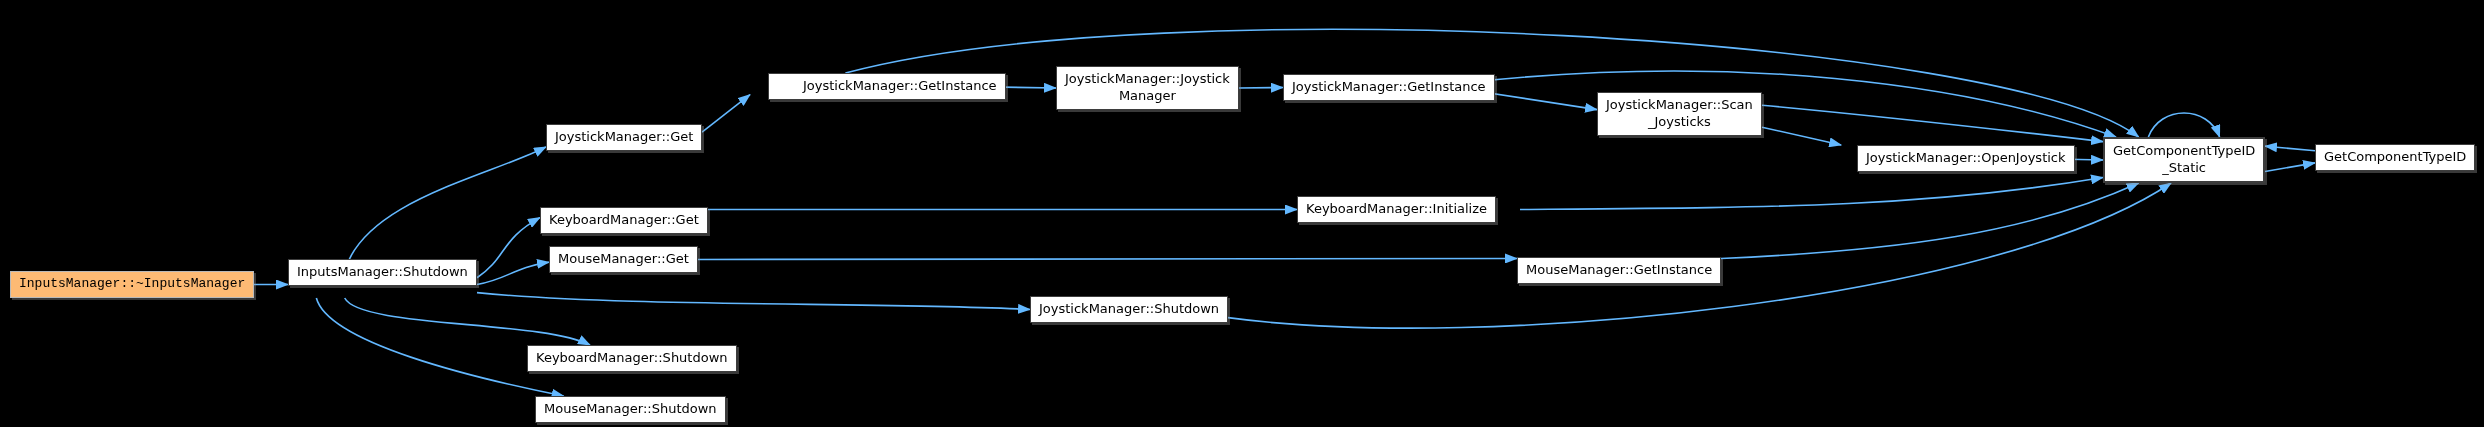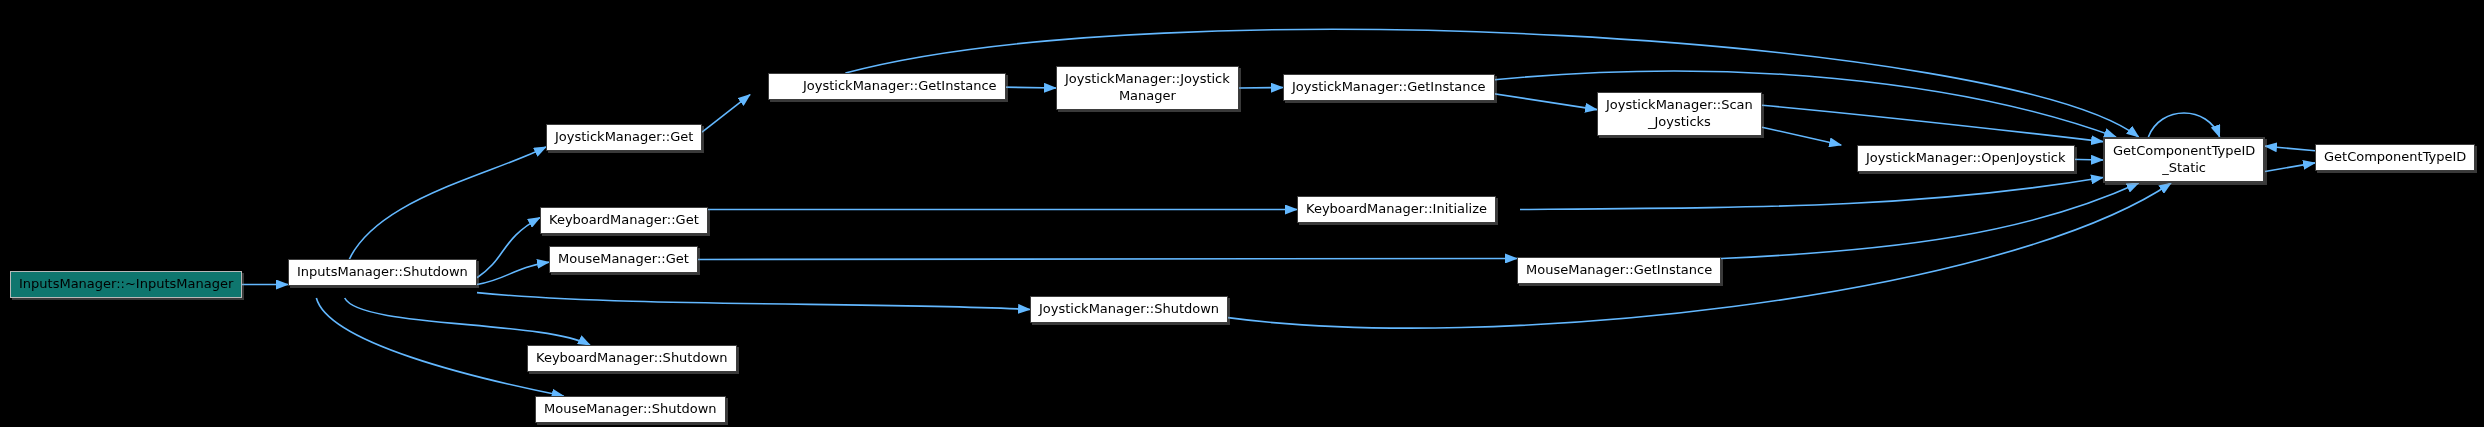--- a/index.html
+++ b/index.html
@@ -19,22 +19,23 @@
     color:#000000;
     font-size:13px;
     line-height:1.3;
     padding:4px 8px;
     text-align:center;
     white-space:pre-line;
     box-shadow:2px 2px 0 rgba(150,150,150,.38);
     cursor:pointer;
   }
   .node.current{
-    background:#0f766e;
+    background:#fdba74;
     border:1.6px solid #b9b9b9;
+    font-family:Liberation Mono, monospace;
   }
   .node.emph{
     border-width:2.2px;
   }
 </style>
 </head>
 <body>
 
 <div id="canvas">
   <svg id="edges" viewBox="0 0 2484 427" xmlns="http://www.w3.org/2000/svg">

